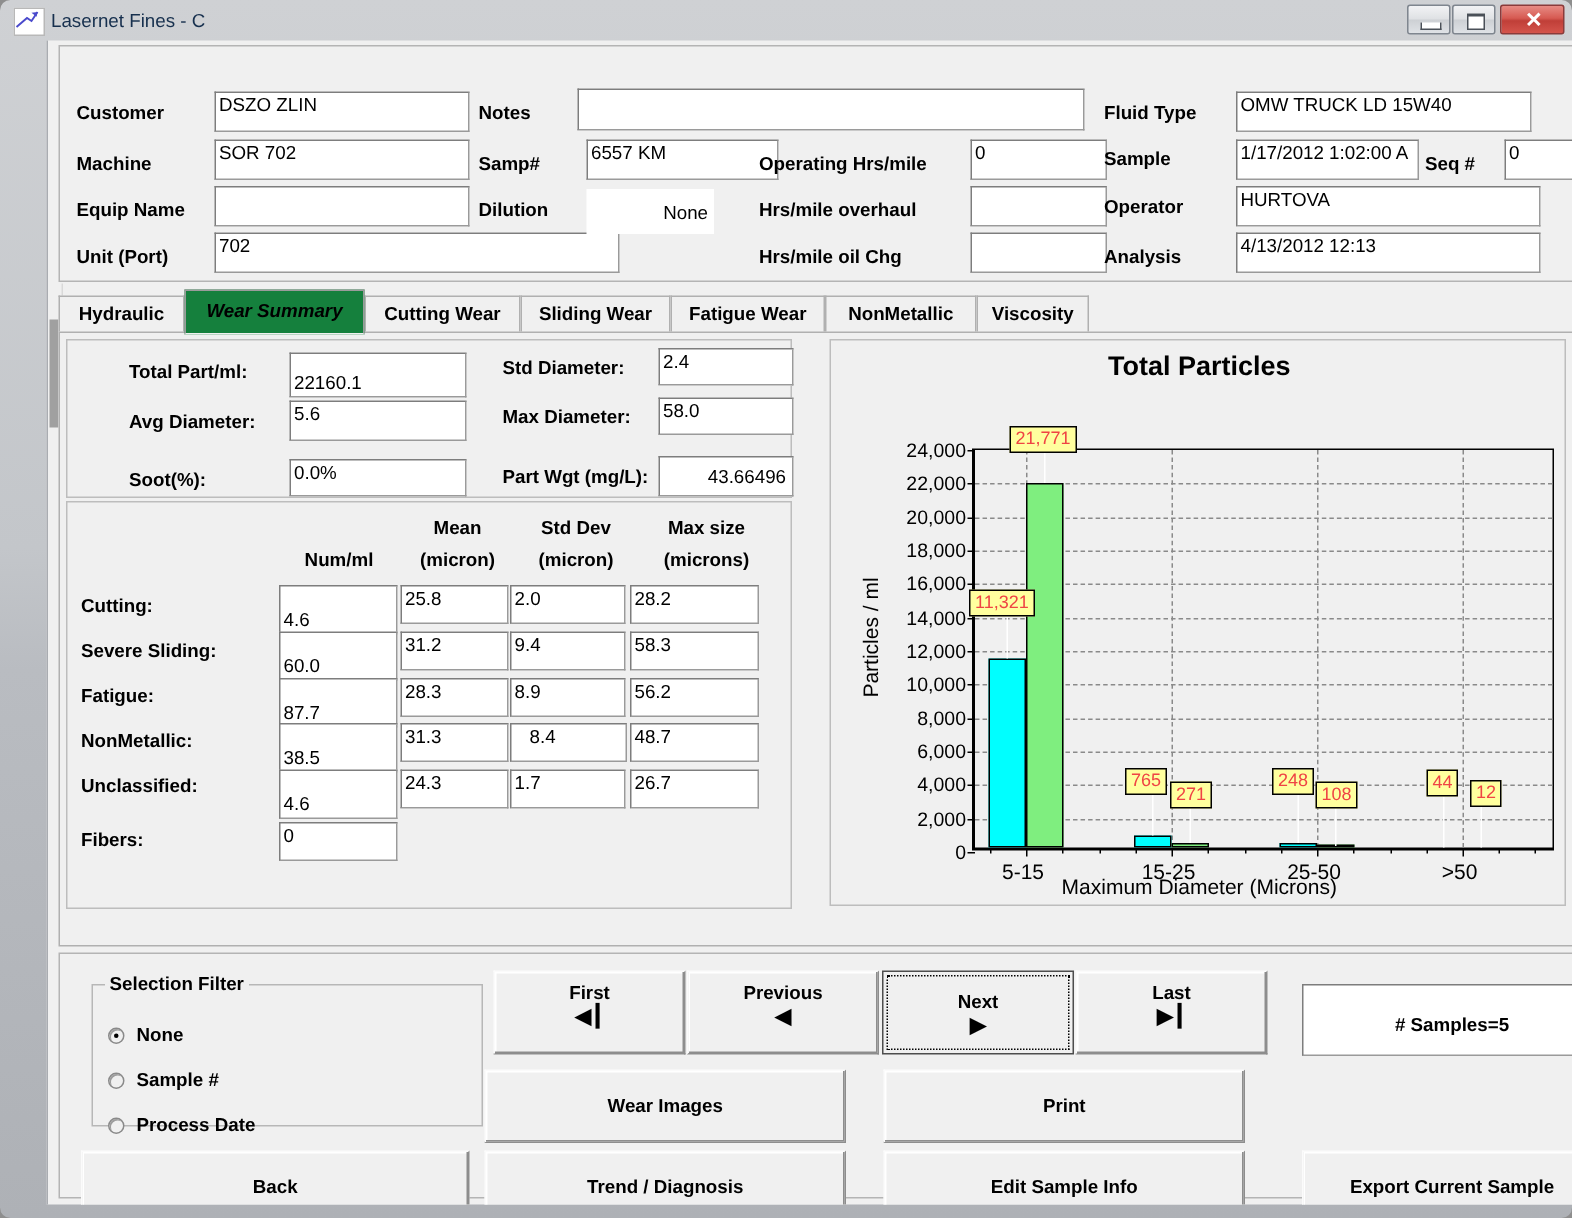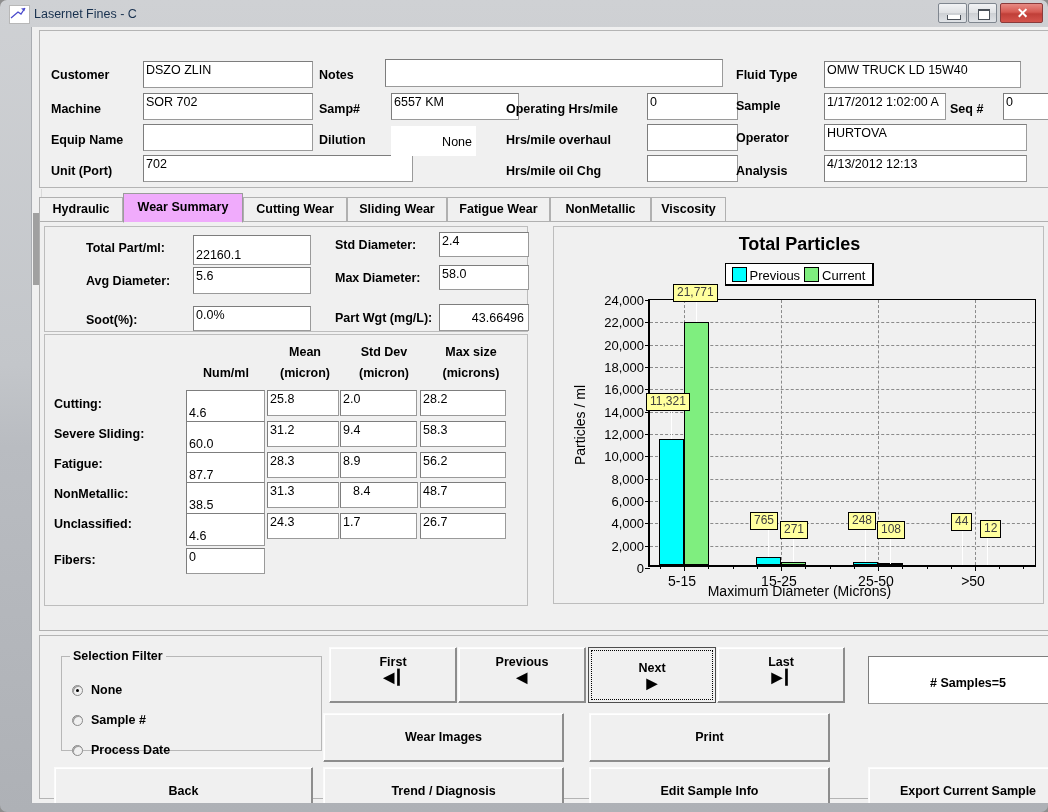--- a/index.html
+++ b/index.html
@@ -71,22 +71,22 @@
 
   
   #tabstrip{position:absolute;left:7px;top:166px;width:1023px;height:29px;}
   .tab{
     position:absolute;top:4px;height:25px;box-sizing:border-box;
     background:#f0f0f0;border:1px solid #b0b0b0;border-bottom:none;
     font-size:12.5px;font-weight:bold;color:#000;
     text-align:center;line-height:23px;white-space:nowrap;
   }
   .tab.active{
-    top:0px;height:30px;line-height:27px;background:#f0abfc;
-    border:1px solid #9b9b9b;border-bottom:1px solid #f0f0f0;z-index:5;
+    top:0px;height:30px;line-height:27px;background:#15803d;
+    border:1px solid #9b9b9b;border-bottom:1px solid #f0f0f0;z-index:5;font-style:italic;
   }
 
   
   #tabpage{
     position:absolute;left:7px;top:194px;width:1023px;height:410px;
     box-sizing:border-box;background:#f0f0f0;border:1px solid #b0b0b0;
   }
   .grp{position:absolute;box-sizing:border-box;background:#f0f0f0;border:1px solid #bdbdbd;}
 
   
@@ -118,21 +118,21 @@
     transform:translateY(-50%);}
   .ytick{position:absolute;left:-5px;width:5px;height:0;border-top:1px solid #000;}
   .gridh{position:absolute;left:0;right:0;height:0;border-top:1px dashed #8a8a8a;}
   .gridv{position:absolute;top:0;bottom:0;width:0;border-left:1px dashed #8a8a8a;}
   .xtick{position:absolute;bottom:-6px;width:0;height:5px;border-left:1px solid #000;}
   .xminor{position:absolute;bottom:-4px;width:0;height:3px;border-left:1px solid #000;}
   .bar{position:absolute;bottom:0;box-sizing:border-box;border:1px solid #000;}
   .stem{position:absolute;width:1px;background:#fff;}
   .dlab{
     position:absolute;background:#ffff9e;border:1px solid #000;
-    font-size:12px;color:#404040;padding:0px 3px 1px 3px;white-space:nowrap;line-height:15px;
+    font-size:12px;color:#ef4444;padding:0px 3px 1px 3px;white-space:nowrap;line-height:15px;
   }
   .xcat{position:absolute;font-size:14px;color:#000;text-align:center;white-space:nowrap;}
   #xaxis-title{position:absolute;left:0;top:356px;width:491px;text-align:center;font-size:14px;color:#000;}
   #yaxis-title{position:absolute;font-size:14px;color:#000;transform:rotate(-90deg);white-space:nowrap;
     transform-origin:50% 50%;}
 
   
   #bottom{
     position:absolute;left:7px;top:608px;width:1023px;height:164px;
     box-sizing:border-box;background:#f0f0f0;border:1px solid #b4b4b4;
@@ -321,29 +321,20 @@
         <div class="fld" style="left:295px;top:178px;width:77px;height:26px;">1.7</div>
         <div class="fld" style="left:375px;top:178px;width:86px;height:26px;">26.7</div>
 
         <div class="lbl" style="left:9px;top:218px;">Fibers:</div>
         <div class="fld" style="left:141px;top:213px;width:79px;height:26px;">0</div>
       </div>
 
       <div id="chartbox">
         <div id="chart-title">Total Particles</div>
 
-        <div id="legend">
-          <span class="box">
-            <span class="itm">
-              <span class="sw" style="background:#00FFFF"></span><span>Previous</span>
-            </span><span class="itm">
-              <span class="sw" style="background:#7FEE7F"></span><span>Current</span>
-            </span>
-          </span>
-        </div>
 
         <div id="yaxis-title" style="left:-19px;top:190px;width:90px;text-align:center;">Particles / ml</div>
 
         <div id="plot">
 
           <div class="gridh" style="top:0px;border-top:none;"></div>
           <div class="ytick" style="top:0px;"></div>
             <div class="ylab" style="top:0px;left:-92px;width:86px;">24,000</div>
           <div class="gridh" style="top:22.3px;"></div>
             <div class="ytick" style="top:22.3px;"></div>

